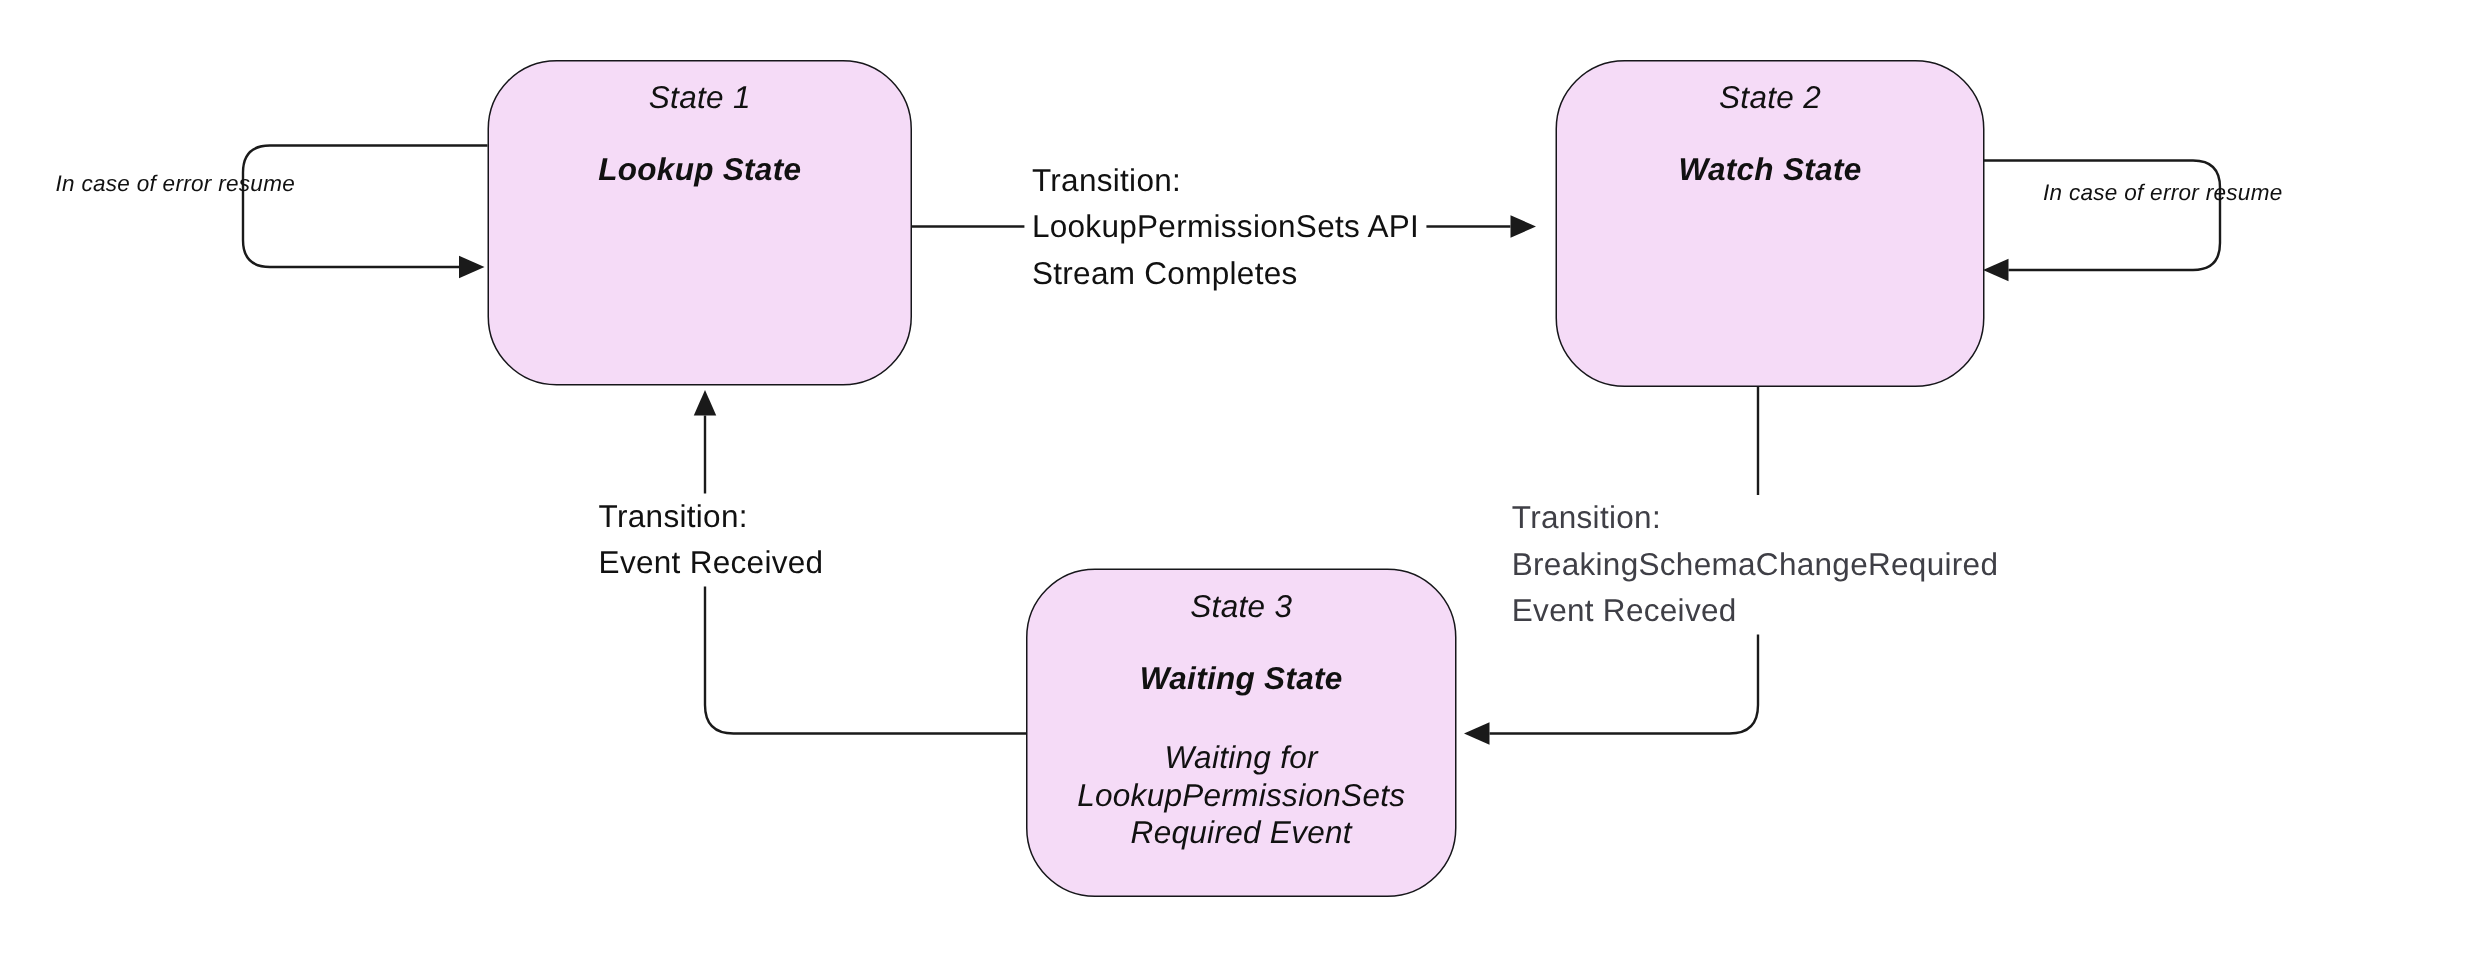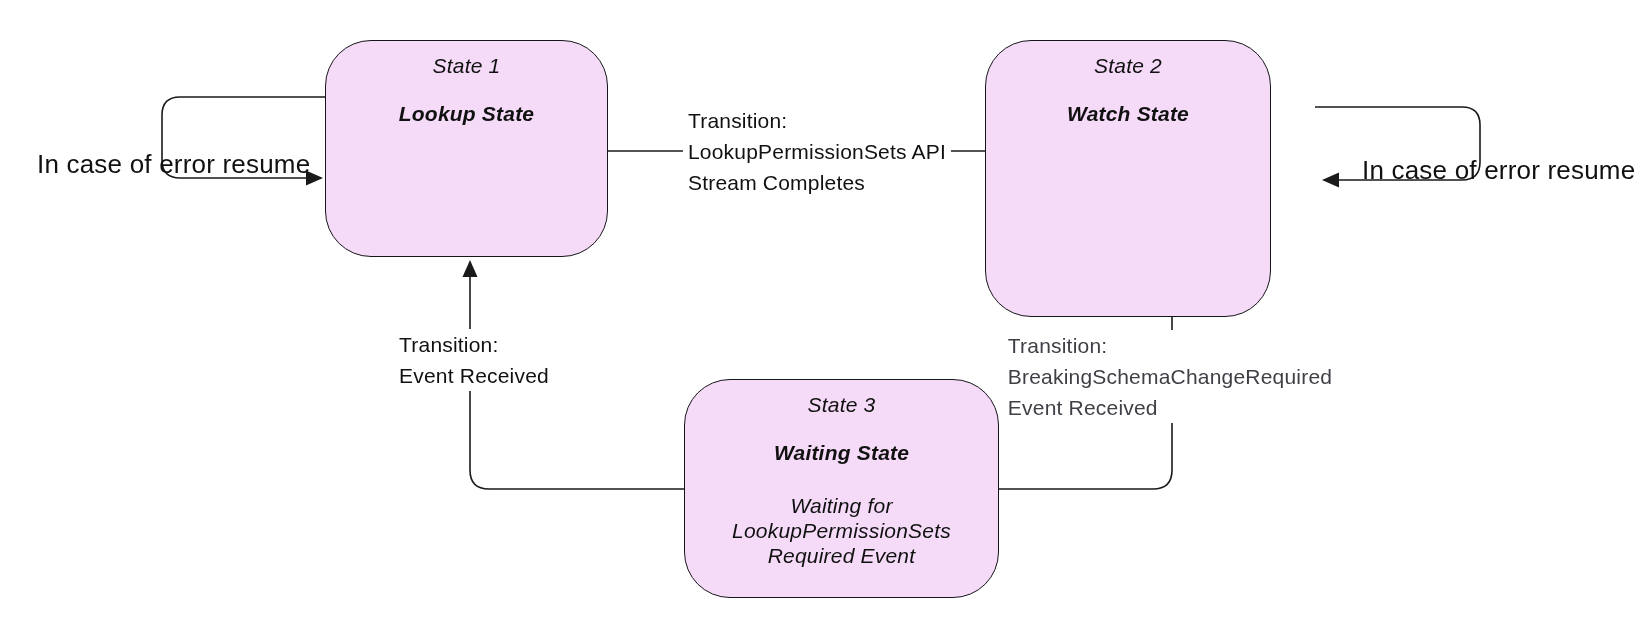--- a/index.html
+++ b/index.html
@@ -41,47 +41,47 @@
     display: flex;
     flex-direction: column;
     align-items: center;
     text-align: center;
     font-style: italic;
     font-size: 21px;
     line-height: 25px;
     letter-spacing: 0.2px;
   }
   #state1 { left: 325px; top: 40px;  width: 283px; height: 217px; }
-  #state2 { left: 985px; top: 40px; width: 286px; height: 277px; }
-  #state3 { left: 684px; top: 379px; width: 315px; height: 219px; font-style: italic; }
+  #state2 { left: 1037px; top: 40px; width: 286px; height: 218px; }
+  #state3 { left: 684px; top: 379px; width: 287px; height: 219px; font-style: italic; }
   .state-title { margin-top: 12px; }
   .state-name  { margin-top: 23px; font-weight: bold; }
   .state-desc  { margin-top: 28px; width: 250px; }
   .edge-label {
     position: absolute;
     transform: translateX(-50%);
     text-align: left;
     font-size: 21px;
     line-height: 31px;
     letter-spacing: 0.2px;
     background: #ffffff;
     padding: 0 5px;
     white-space: nowrap;
   }
   #label-t12 { left: 817px;  top: 105px; }
   #label-t23 { left: 1170px; top: 330px; color: #3f3f46; }
   #label-t31 { left: 474px;  top: 329px; }
   .loop-label {
     position: absolute;
-    font-size: 26px;
+    font-style: italic;
+    font-size: 15px;
     line-height: 27px;
     letter-spacing: 0.2px;
     white-space: nowrap;
     background: transparent;
-    margin-top: 42px;
   }
   #label-cursor { left: 37px;   top: 109px; }
   #label-token  { left: 1362px; top: 115px; }
 </style>
 </head>
 <body>
 
 <div class="canvas">
 
   <svg class="edges" viewBox="0 0 1646 640" aria-hidden="true">

